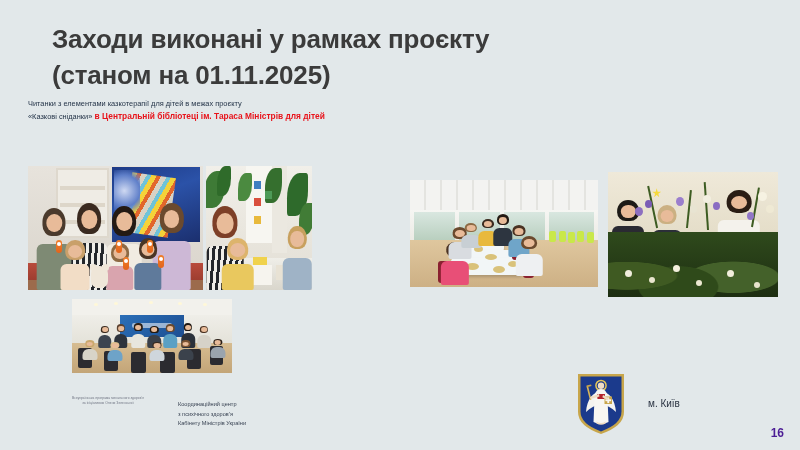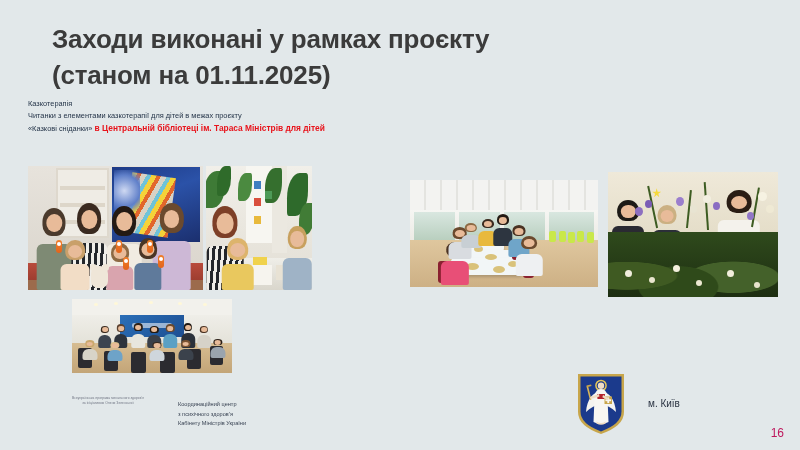--- a/index.html
+++ b/index.html
@@ -146,32 +146,31 @@
 
   #logo-kkc { position:absolute; left:178px; top:400px; width:118px;
     font-size:5.6px; color:#3a4454; line-height:1.72; white-space:pre-line; }
 
   
   #emblem-kyiv { position:absolute; left:576px; top:372px; width:50px; height:64px; }
   #label-kyiv { position:absolute; left:648px; top:398px; font-size:10px; color:#2b3443; }
 
   
   #page-number { position:absolute; right:16px; bottom:10px;
-    font-size:12px; color:#be185d; font-weight:normal; }
+    font-size:12px; color:#4c1d95; font-weight:bold; }
 </style>
 </head>
 <body>
 
 <div class="slide">
 
   <div class="title">Заходи виконані у рамках проєкту
 (станом на 01.11.2025)</div>
 
   <div class="cap" id="cap-kazko">
-    <span class="hd">Казкотерапія</span>
     <span class="hd">Читанки з елементами казкотерапії для дітей в межах проєкту</span>
     <span>«Казкові сніданки»</span><span class="red"> в Центральній бібліотеці ім. Тараса Міністрів для дітей</span>
   </div>
 
   <div class="cap" id="cap-art">
   </div>
 
 
   <div class="photo" id="photo-library">
     <div class="ph-inner">

